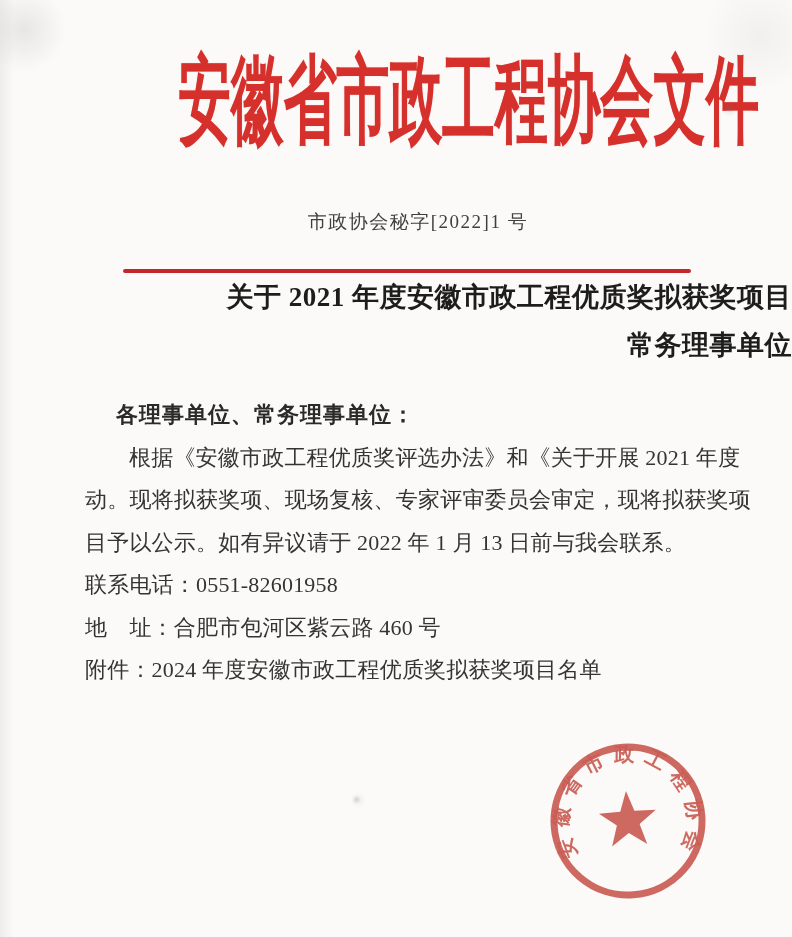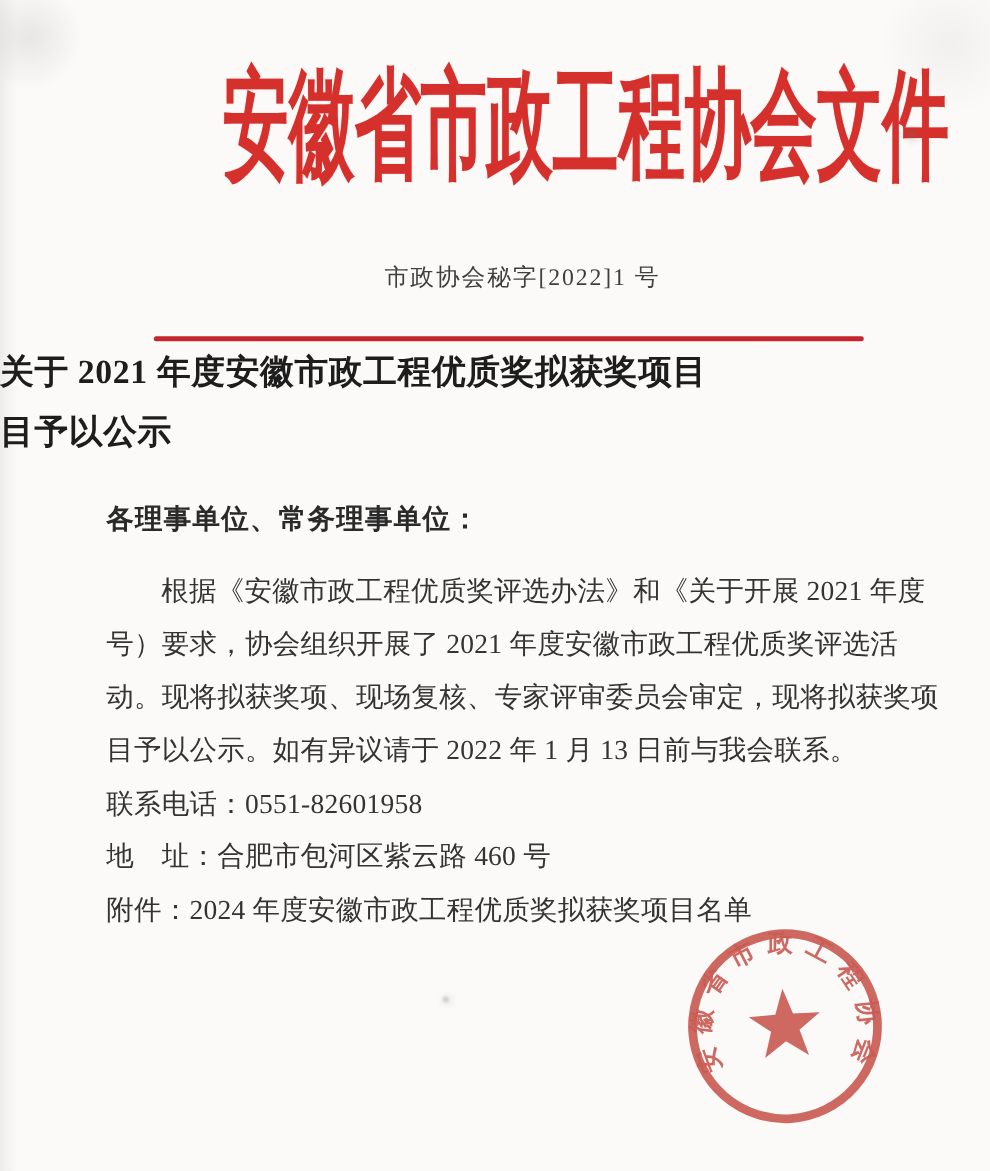--- a/index.html
+++ b/index.html
@@ -56,44 +56,45 @@
     width: 568px;
     height: 4px;
     background: #c3272b;
     border-radius: 2px;
   }
   .doc-title {
     position: absolute;
     top: 273px;
     left: 0;
     width: 100%;
-    text-align: left;
+    text-align: right;
     font-size: 27px;
     font-weight: 700;
     line-height: 48px;
     letter-spacing: 0.5px;
     color: #1d1d1d;
   }
   .body-block {
     position: absolute;
     top: 394px;
     left: 85px;
     width: 640px;
     font-size: 22px;
     line-height: 42.5px;
     color: #343434;
     white-space: nowrap;
   }
   .salutation {
     font-weight: 700;
     letter-spacing: 1px;
     color: #2a2a2a;
+    margin-left: 31px;
   }
   .para-line { letter-spacing: 0.2px; }
-  .para-line.indent { padding-left: 44px; margin-top: 15px; }
+  .para-line.indent { padding-left: 44px; }
   .date-line {
     position: absolute;
     top: 832px;
     left: 535px;
     font-size: 22px;
     color: #333333;
     letter-spacing: 1px;
     white-space: nowrap;
   }
   .seal {
@@ -119,27 +120,26 @@
 <div class="page">
 
   <div class="masthead">安徽省市政工程协会文件</div>
 
   <div class="doc-number">市政协会秘字[2022]1 号</div>
 
   <div class="red-rule"></div>
 
   <div class="doc-title">
     <div>关于 2021 年度安徽市政工程优质奖拟获奖项目</div>
-    <div>目予以公示</div>
+    <div>常务理事单位</div>
   </div>
 
   <div class="body-block">
     <div class="salutation">各理事单位、常务理事单位：</div>
     <div class="para-line indent">根据《安徽市政工程优质奖评选办法》和《关于开展 2021 年度</div>
-    <div class="para-line">号）要求，协会组织开展了 2021 年度安徽市政工程优质奖评选活</div>
     <div class="para-line">动。现将拟获奖项、现场复核、专家评审委员会审定，现将拟获奖项</div>
     <div class="para-line">目予以公示。如有异议请于 2022 年 1 月 13 日前与我会联系。</div>
     <div class="para-line">联系电话：0551-82601958</div>
     <div class="para-line">地　址：合肥市包河区紫云路 460 号</div>
     <div class="para-line">附件：2024 年度安徽市政工程优质奖拟获奖项目名单</div>
   </div>
 
 
   <svg class="seal" viewBox="0 0 180 180" xmlns="http://www.w3.org/2000/svg">
     <circle cx="90" cy="90" r="74" fill="none" stroke="#c4423a" stroke-width="7" stroke-opacity="0.92"></circle>

